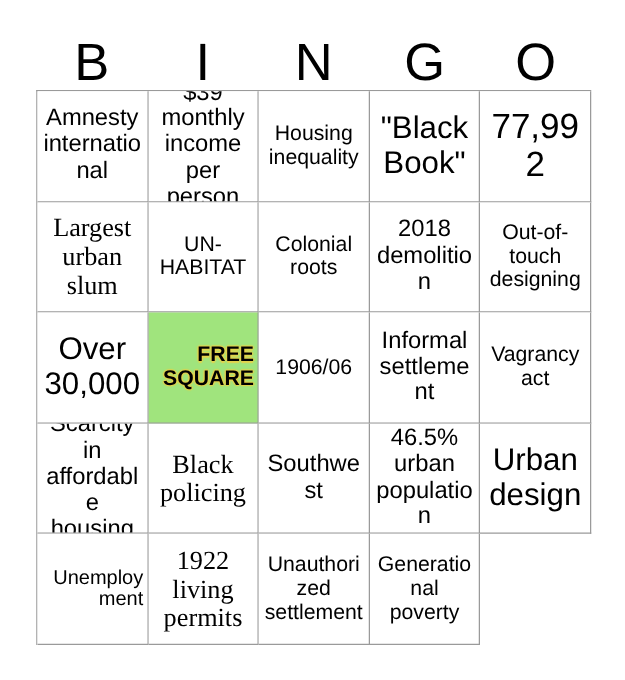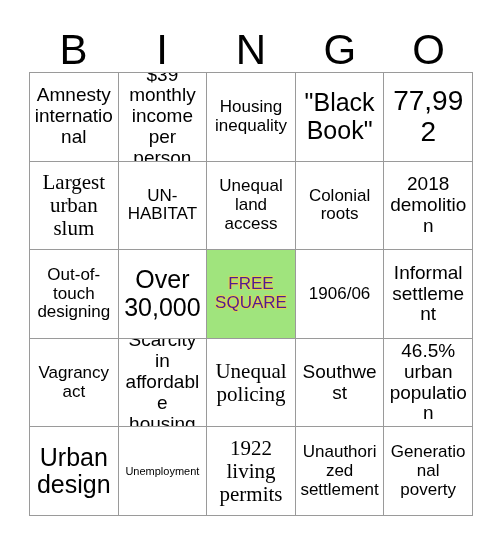--- a/index.html
+++ b/index.html
@@ -73,42 +73,43 @@
   }
   .cell-text {
     display: block;
     width: 100%;
     line-height: 1.1;
     word-wrap: break-word;
     hyphens: manual;
   }
 
   
-  .fs-xxs .cell-text { font-size: 11px; }
+  .fs-xxs .cell-text { font-size: 16px; text-align: right; }
   .fs-xs  .cell-text { font-size: 17px; }
   .fs-s   .cell-text { font-size: 19px; }
   .fs-m   .cell-text { font-size: 17px; }
   .fs-l   .cell-text { font-size: 21px; font-family: Liberation Serif, serif; }
   .fs-xl  .cell-text { font-size: 25px; }
   .fs-xxl .cell-text { font-size: 28px; }
 
   
   .cell.free {
     background: #a0e47d;
   }
   .cell.free .cell-text {
     font-size: 17px;
-    font-weight: normal;
-    color: #4c1d95;
+    font-weight: bold;
+    color: #000000;
     text-shadow:
       0 0 1px #e8d24a,
       1px 0 1px #e8d24a,
       -1px 0 1px #e8d24a,
       0 1px 1px #e8d24a,
       0 -1px 1px #e8d24a;
+    text-align: right;
   }
 </style>
 </head>
 <body>
 
 <div id="card">
 
   <div id="header">
     <div class="header-letter">B</div>
     <div class="header-letter">I</div>
@@ -133,23 +134,20 @@
       <div class="cell fs-xxl">
         <span class="cell-text">77,992</span>
       </div>
       <div class="cell fs-l">
         <span class="cell-text">Largest urban slum</span>
       </div>
       <div class="cell fs-m">
         <span class="cell-text">UN-HABITAT</span>
       </div>
       <div class="cell fs-m">
-        <span class="cell-text">Unequal land access</span>
-      </div>
-      <div class="cell fs-m">
         <span class="cell-text">Colonial roots</span>
       </div>
       <div class="cell fs-s">
         <span class="cell-text">2018 demolition</span>
       </div>
       <div class="cell fs-m">
         <span class="cell-text">Out-of-touch designing</span>
       </div>
       <div class="cell fs-xl">
         <span class="cell-text">Over 30,000</span>
@@ -163,21 +161,21 @@
       <div class="cell fs-s">
         <span class="cell-text">Informal settlement</span>
       </div>
       <div class="cell fs-m">
         <span class="cell-text">Vagrancy act</span>
       </div>
       <div class="cell fs-s">
         <span class="cell-text">Scarcity in affordable housing</span>
       </div>
       <div class="cell fs-l">
-        <span class="cell-text">Unequal policing</span>
+        <span class="cell-text">Black policing</span>
       </div>
       <div class="cell fs-s">
         <span class="cell-text">Southwest</span>
       </div>
       <div class="cell fs-s">
         <span class="cell-text">46.5% urban population</span>
       </div>
       <div class="cell fs-xl">
         <span class="cell-text">Urban design</span>
       </div>

